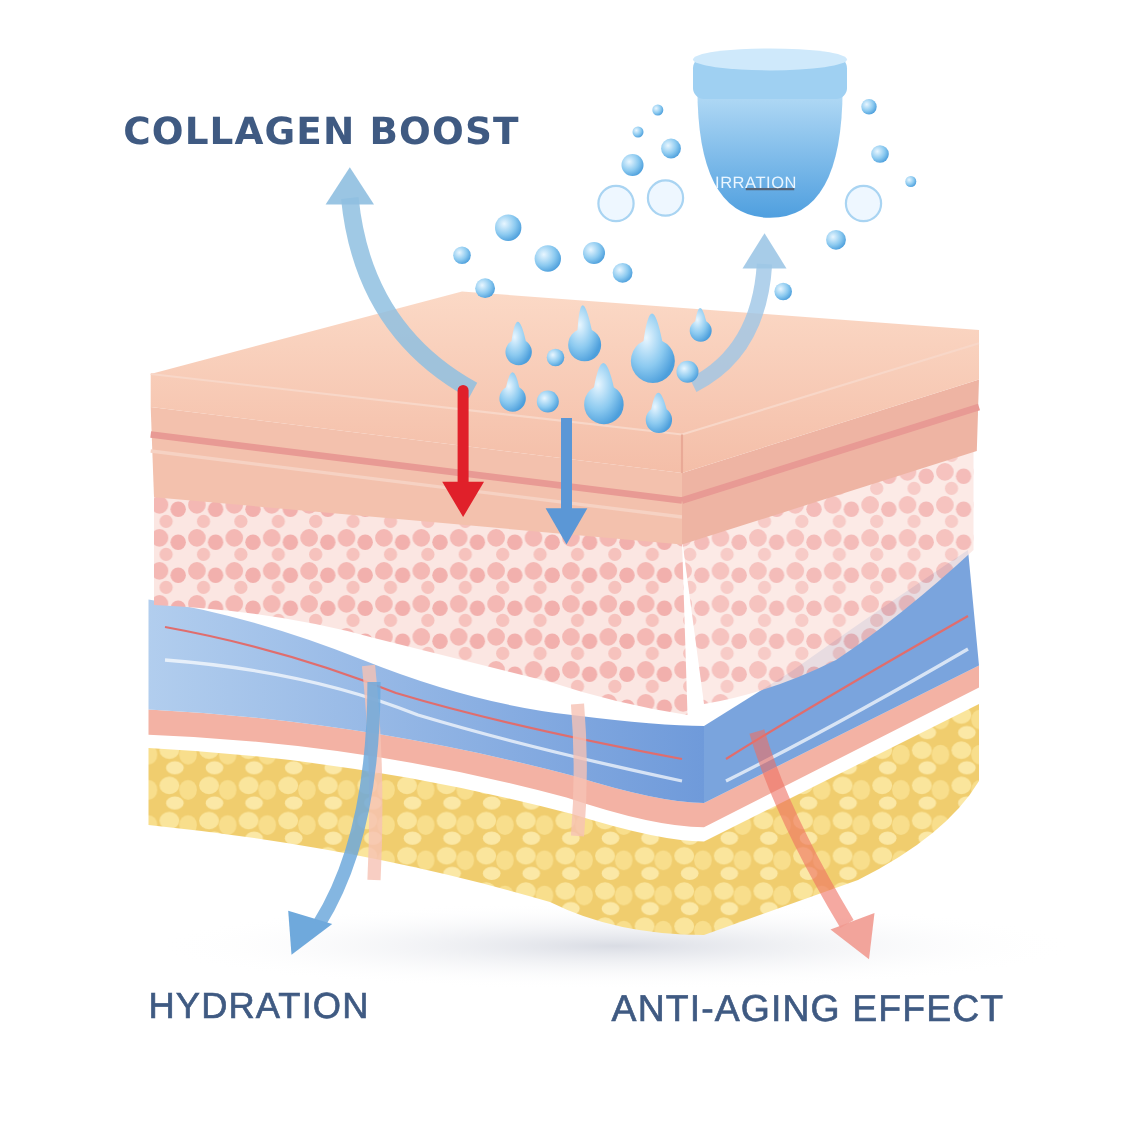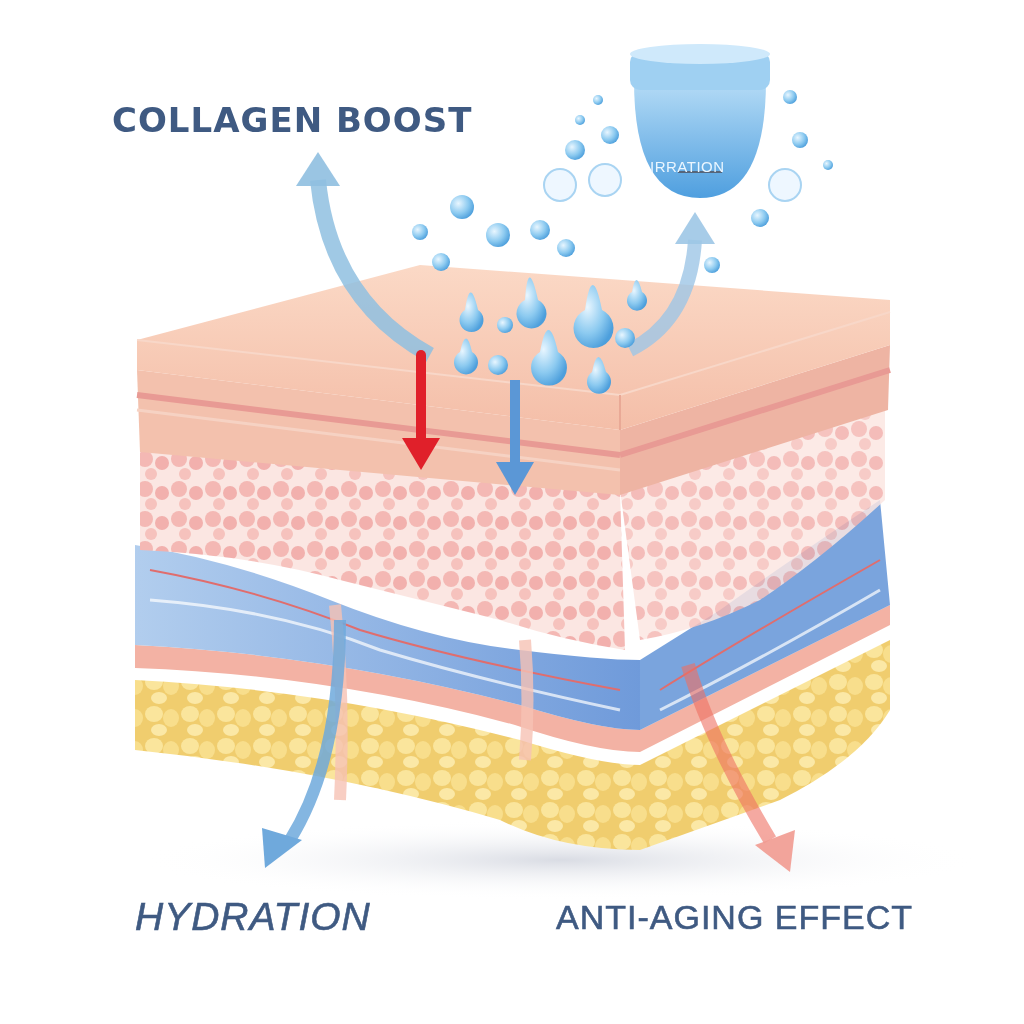--- a/index.html
+++ b/index.html
@@ -1,19 +1,19 @@
 <!DOCTYPE html>
 <html><head>
 <meta charset="utf-8">
 <style>
   html,body{margin:0;padding:0;background:#ffffff;}
   body{width:1024px;height:1024px;position:relative;overflow:hidden;font-family:"DejaVu Sans","Liberation Sans",sans-serif;}
   .label{position:absolute;color:#3f5a82;font-weight:bold;letter-spacing:1px;white-space:nowrap;}
   #lbl-collagen{left:112px;top:100px;font-size:34px;}
-  #lbl-hydration{left:135px;top:895px;font-size:39px;font-weight:normal;font-family:"Liberation Sans",sans-serif;font-style:italic;-webkit-text-stroke:0.6px #3f5a82;}
+  #lbl-hydration{left:135px;top:895px;font-size:33px;font-weight:normal;font-family:"Liberation Sans",sans-serif;-webkit-text-stroke:0.6px #3f5a82;}
   #lbl-antiaging{left:556px;top:898px;font-size:34px;font-weight:normal;font-family:"Liberation Sans",sans-serif;text-align:right;-webkit-text-stroke:0.6px #3f5a82;}
   svg.scene{position:absolute;left:0;top:0;}
   .jar-text{position:absolute;left:650px;top:138px;width:100px;text-align:left;font-size:15px;color:#eaf6ff;letter-spacing:0.5px;font-family:Liberation Sans, sans-serif;margin-top:20px;}
 </style>
 </head>
 <body>
 
 <svg class="scene" width="1024" height="1024" viewBox="0 0 1024 1024">
   <defs>
     <linearGradient id="topG" x1="0" y1="0" x2="0" y2="1">

